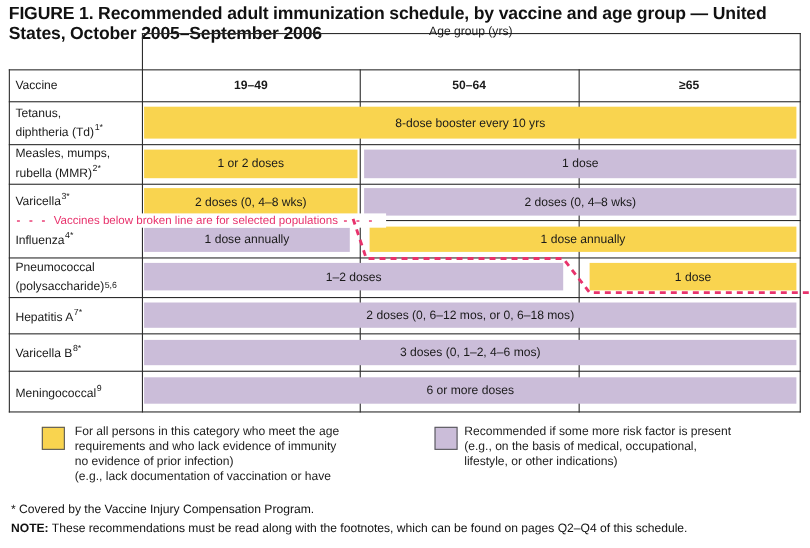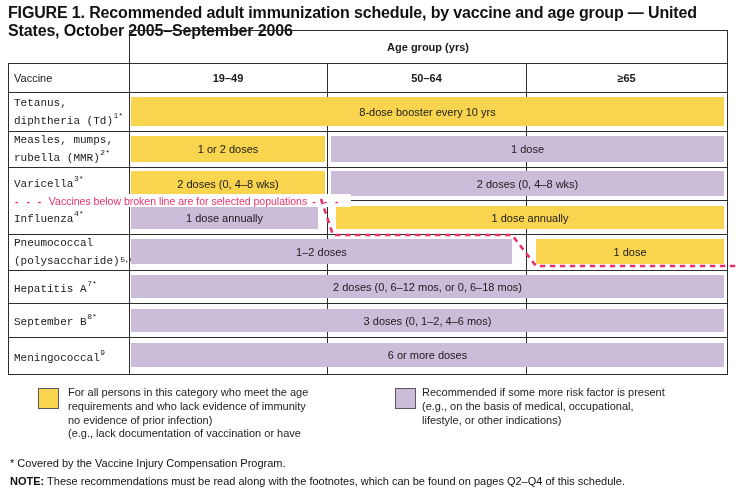--- a/index.html
+++ b/index.html
@@ -7,38 +7,38 @@
     position:relative; width:736px; height:498px; background:#fff;
     font-family:"Liberation Sans", sans-serif; color:#1a1a1a; overflow:hidden;
   }
   .title {
     position:absolute; left:8px; top:4px; width:726px;
     font-size:16px; font-weight:bold; letter-spacing:-0.15px; color:#111;
   }
   .hline { position:absolute; height:1px; background:#2d2d2d; }
   .vline { position:absolute; width:1px;  background:#2d2d2d; }
   .agehead {
-    position:absolute; left:129px; top:30px; width:598px; height:33px;
+    position:absolute; left:129px; top:12px; width:598px; height:33px;
     display:flex; align-items:center; justify-content:center;
-    font-size:11px; font-weight:bold;
+    font-size:11px; font-weight:normal;
   }
   .vachead {
     position:absolute; left:8px; top:63px; width:121px; height:29px;
     display:flex; align-items:center; padding-left:6px; box-sizing:border-box;
     font-size:11px; font-weight:normal;
   }
   .colhead {
     position:absolute; top:63px; height:29px;
     display:flex; align-items:center; justify-content:center;
     font-size:11px; font-weight:bold;
   }
   .vlabel {
     position:absolute; left:14px; width:114px;
     display:flex; flex-direction:column; justify-content:center;
-    font-size:11px; line-height:14px;font-family:Liberation Mono, monospace;
+    font-size:11px; line-height:14px;
   }
   .vlabel sup { font-size:8px; position:relative; top:-1px; margin-left:0.5px; }
   .vlabel sup.low { top:3px; }
   .bar {
     position:absolute; display:flex; align-items:center; justify-content:center;
     font-size:11px; color:#1a1a1a;
   }
   .bar.yellow { background:var(--for-all, #F9D44F); }
   .bar.purple { background:var(--risk-factor, #CBBDD9); }
   .annotation {
@@ -109,21 +109,21 @@
     <span><span>Influenza</span><sup>4*</sup></span>
   </div>
   <div class="vlabel" style="top:233px;height:37px">
     <span><span>Pneumococcal</span></span>
     <span><span>(polysaccharide)</span><sup class="low">5,6</sup></span>
   </div>
   <div class="vlabel" style="top:270px;height:33px">
     <span><span>Hepatitis A</span><sup>7*</sup></span>
   </div>
   <div class="vlabel" style="top:303px;height:34px">
-    <span><span>September B</span><sup>8*</sup></span>
+    <span><span>Varicella B</span><sup>8*</sup></span>
   </div>
   <div class="vlabel" style="top:337px;height:37px">
     <span><span>Meningococcal</span><sup>9</sup></span>
   </div>
 
   <div class="bar yellow" style="left:131px;top:97px;width:593px;height:29px">
       <span>8-dose booster every 10 yrs</span>
     </div>
 
   <div class="bar yellow" style="left:131px;top:136px;width:194px;height:26px">

